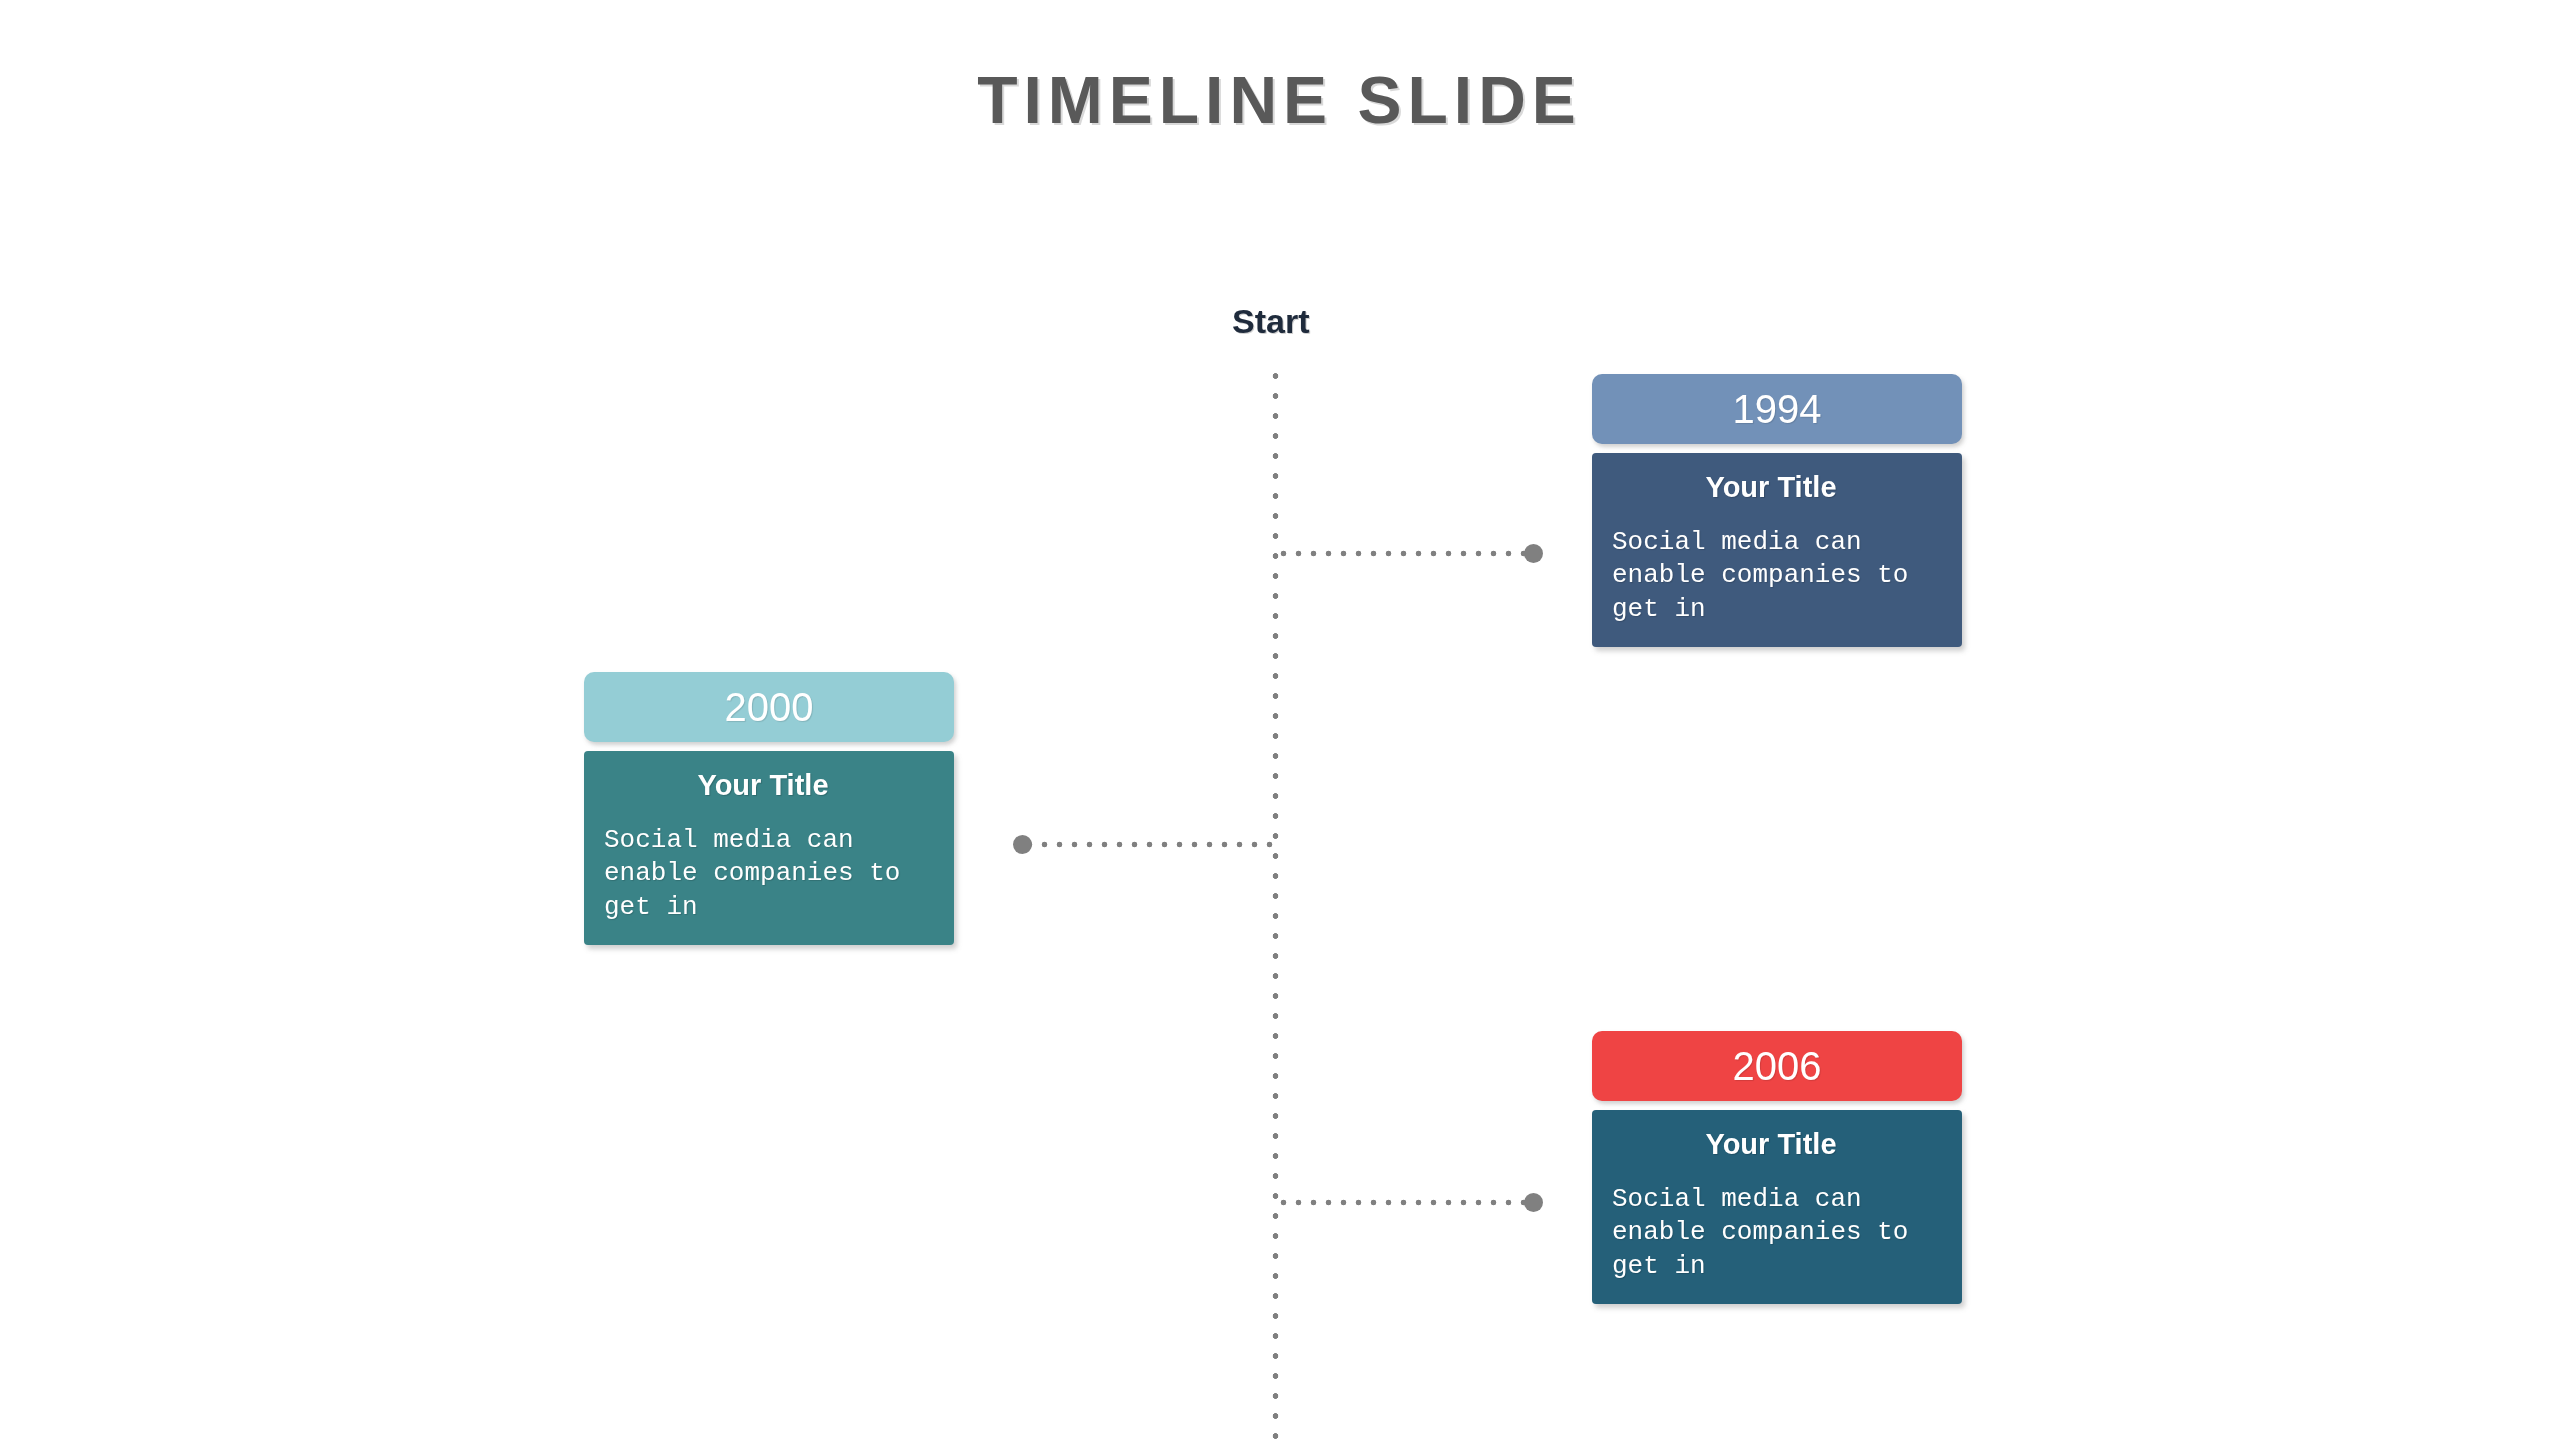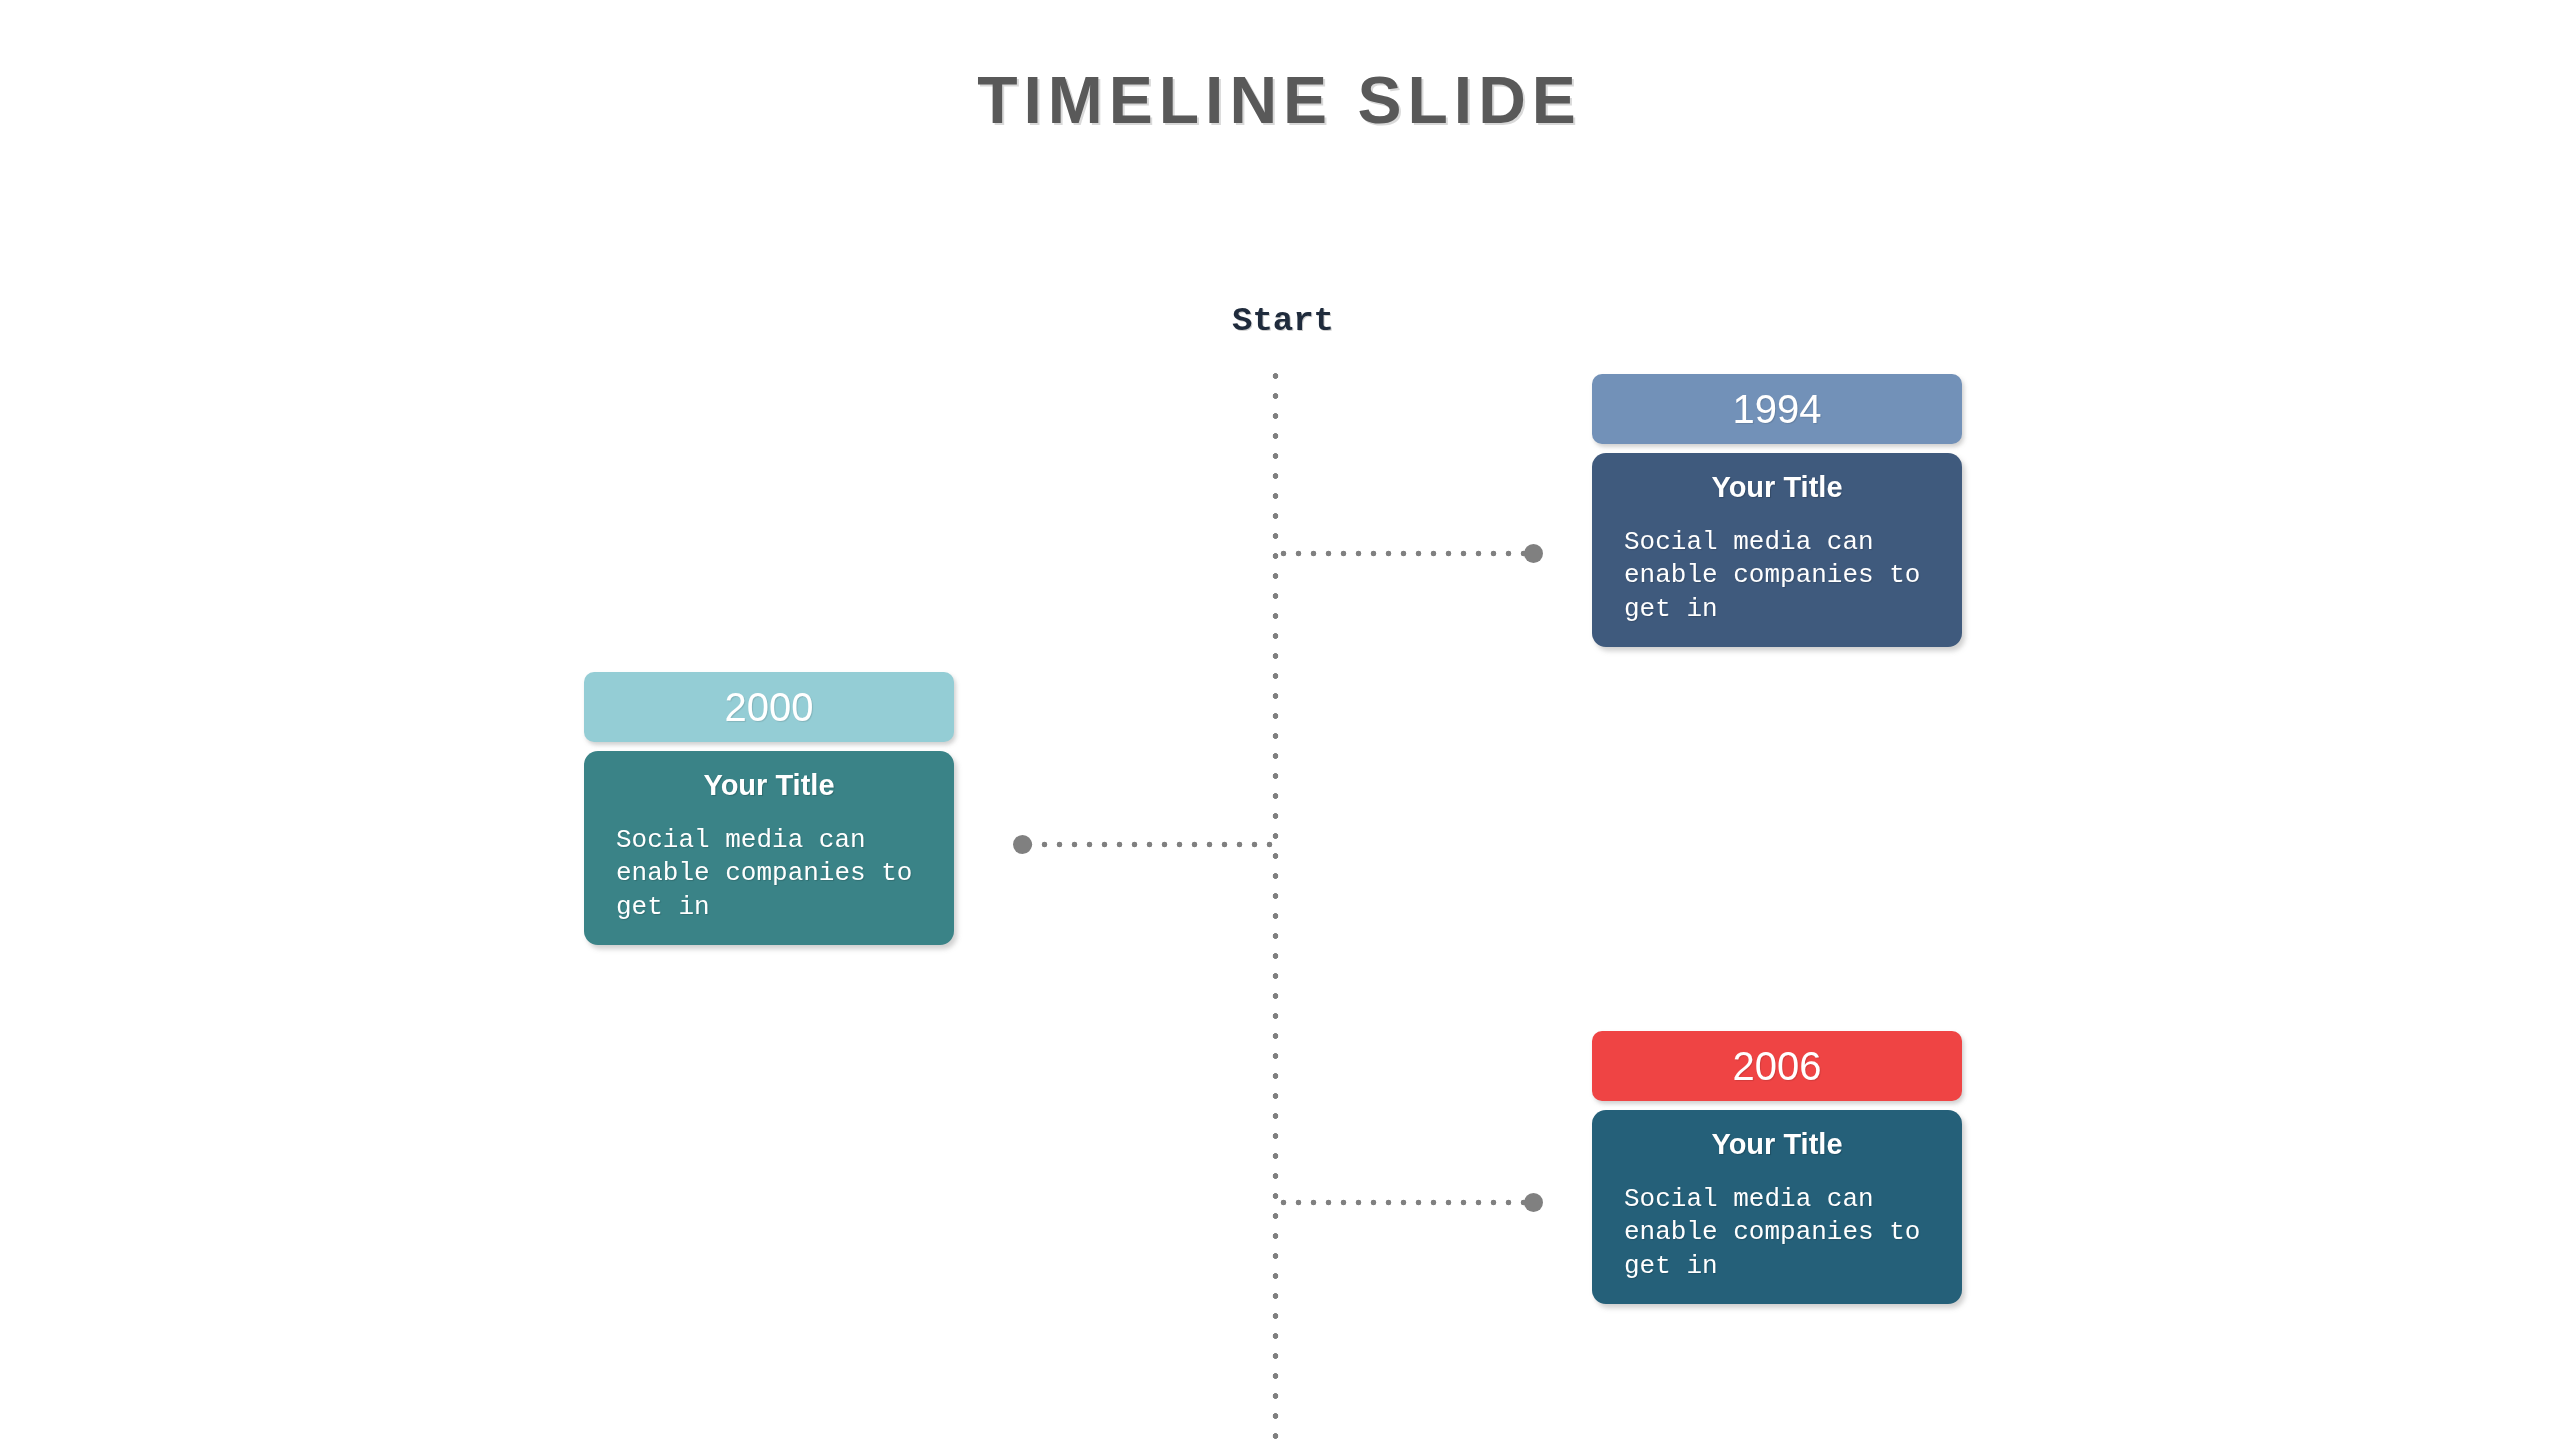--- a/index.html
+++ b/index.html
@@ -40,21 +40,20 @@
   
   .start-label {
     position: absolute;
     left: 1232px;
     top: 302px;
     font-size: 34px;
     font-weight: bold;
     color: #1f2b3c;
     text-shadow: 1px 1px 0 rgba(160,160,160,0.5);
     white-space: nowrap;
-    font-family: Liberation Mono, monospace;
   }
 
   
   .timeline-axis {
     position: absolute;
     left: 1272px;
     top: 366px;
     width: 7px;
     height: 1076px;
     background-image: radial-gradient(circle, #808080 2.6px, rgba(255,255,255,0) 3.1px);
@@ -97,23 +96,23 @@
     line-height: 70px;
     text-align: center;
     font-size: 40px;
     color: #ffffff;
     border-radius: 10px;
     box-shadow: 2px 3px 4px rgba(120,120,120,0.35);
     text-shadow: 1px 1px 1px rgba(0,0,0,0.12);
   }
   .card-body {
     margin-top: 9px;
-    border-radius: 14px;
+    border-radius: 4px;
     box-shadow: 3px 4px 5px rgba(120,120,120,0.35);
-    padding: 18px 32px 34px 32px;
+    padding: 18px 32px 34px 20px;
     box-sizing: border-box;
   }
   .card-title {
     text-align: center;
     font-size: 29px;
     font-weight: bold;
     color: #ffffff;
     text-shadow: 1px 1px 1px rgba(0,0,0,0.18);
     margin-bottom: 22px;
   }

